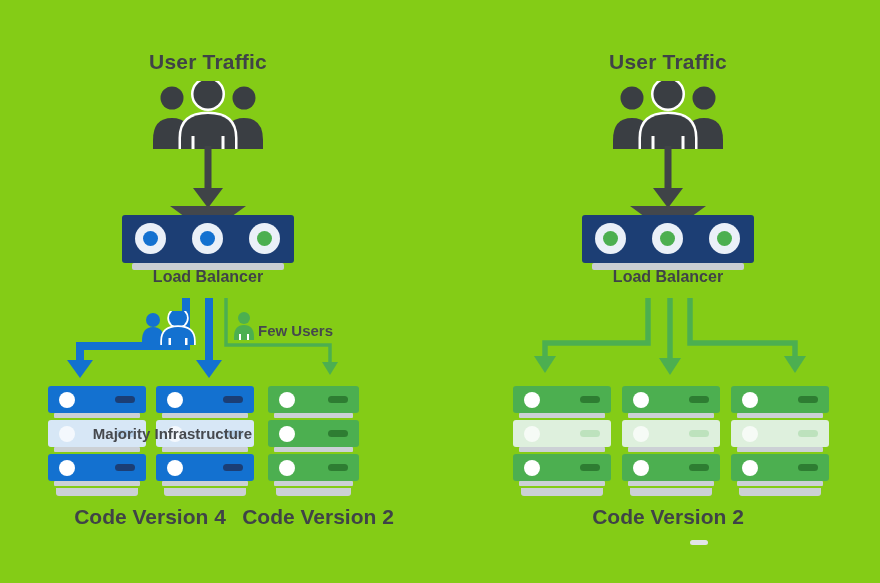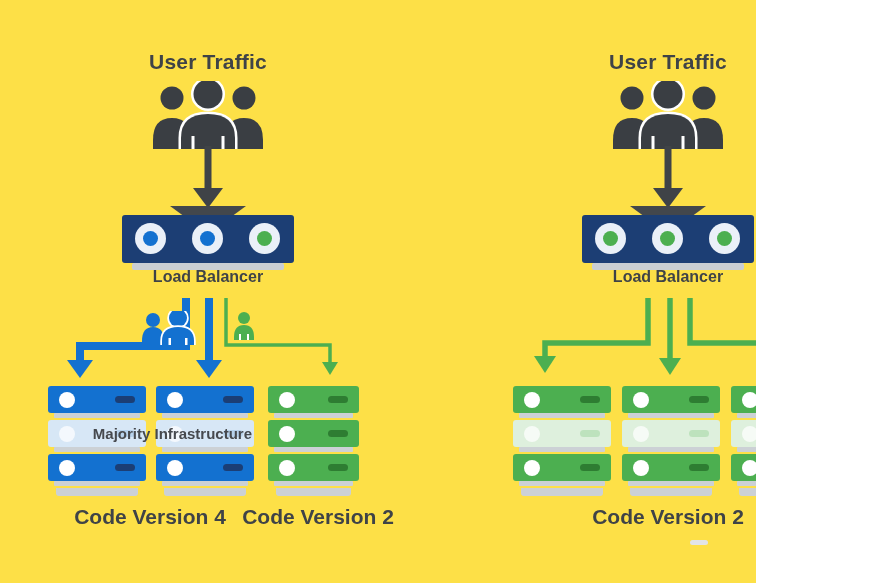--- a/index.html
+++ b/index.html
@@ -1,16 +1,16 @@
 <!DOCTYPE html>
 <html><head>
 <meta charset="utf-8">
 <style>
   html,body{margin:0;padding:0;background:#fff;}
-  .canvas{position:relative;width:756px;height:583px;background:#fde047;overflow:hidden;
+  .canvas{position:relative;width:880px;height:583px;background:#84cc16;overflow:hidden;
           font-family:"Liberation Sans",sans-serif;}
   .abs{position:absolute;}
   .ctext{position:absolute;text-align:center;color:#3f4347;font-weight:bold;}
   .title{font-size:21px;letter-spacing:.2px;}
   .lb-label{font-size:16px;}
   .cv-label{font-size:21px;}
   .small-label{font-size:15px;color:#45484d;}
   .infra-label{font-size:15px;color:#46494e;line-height:27px;}
 
   
@@ -107,20 +107,21 @@
   </svg>
 
   <svg class="abs" style="left:233px;top:312px;" width="22" height="28" viewBox="0 0 22 28">
     <g fill="#4caf50">
       <circle cx="11" cy="6" r="6"></circle>
       <path d="M1,28 L1,25 Q1,13 11,13 Q21,13 21,25 L21,28 Z"></path>
       <rect x="6" y="22" width="2" height="6" fill="#ffffff"></rect>
       <rect x="14" y="22" width="2" height="6" fill="#ffffff"></rect>
     </g>
   </svg>
+  <div class="ctext small-label abs" style="left:258px;top:318px;width:80px;text-align:left;line-height:26px;">Few Users</div>
 
   <div class="stack blue" style="left:48px;">
     <div class="srow solid">
         <i class="dot"></i>
         <i class="dash"></i>
       </div>
     <div class="srow faded">
         <i class="dot"></i>
         <i class="dash"></i>
       </div>

